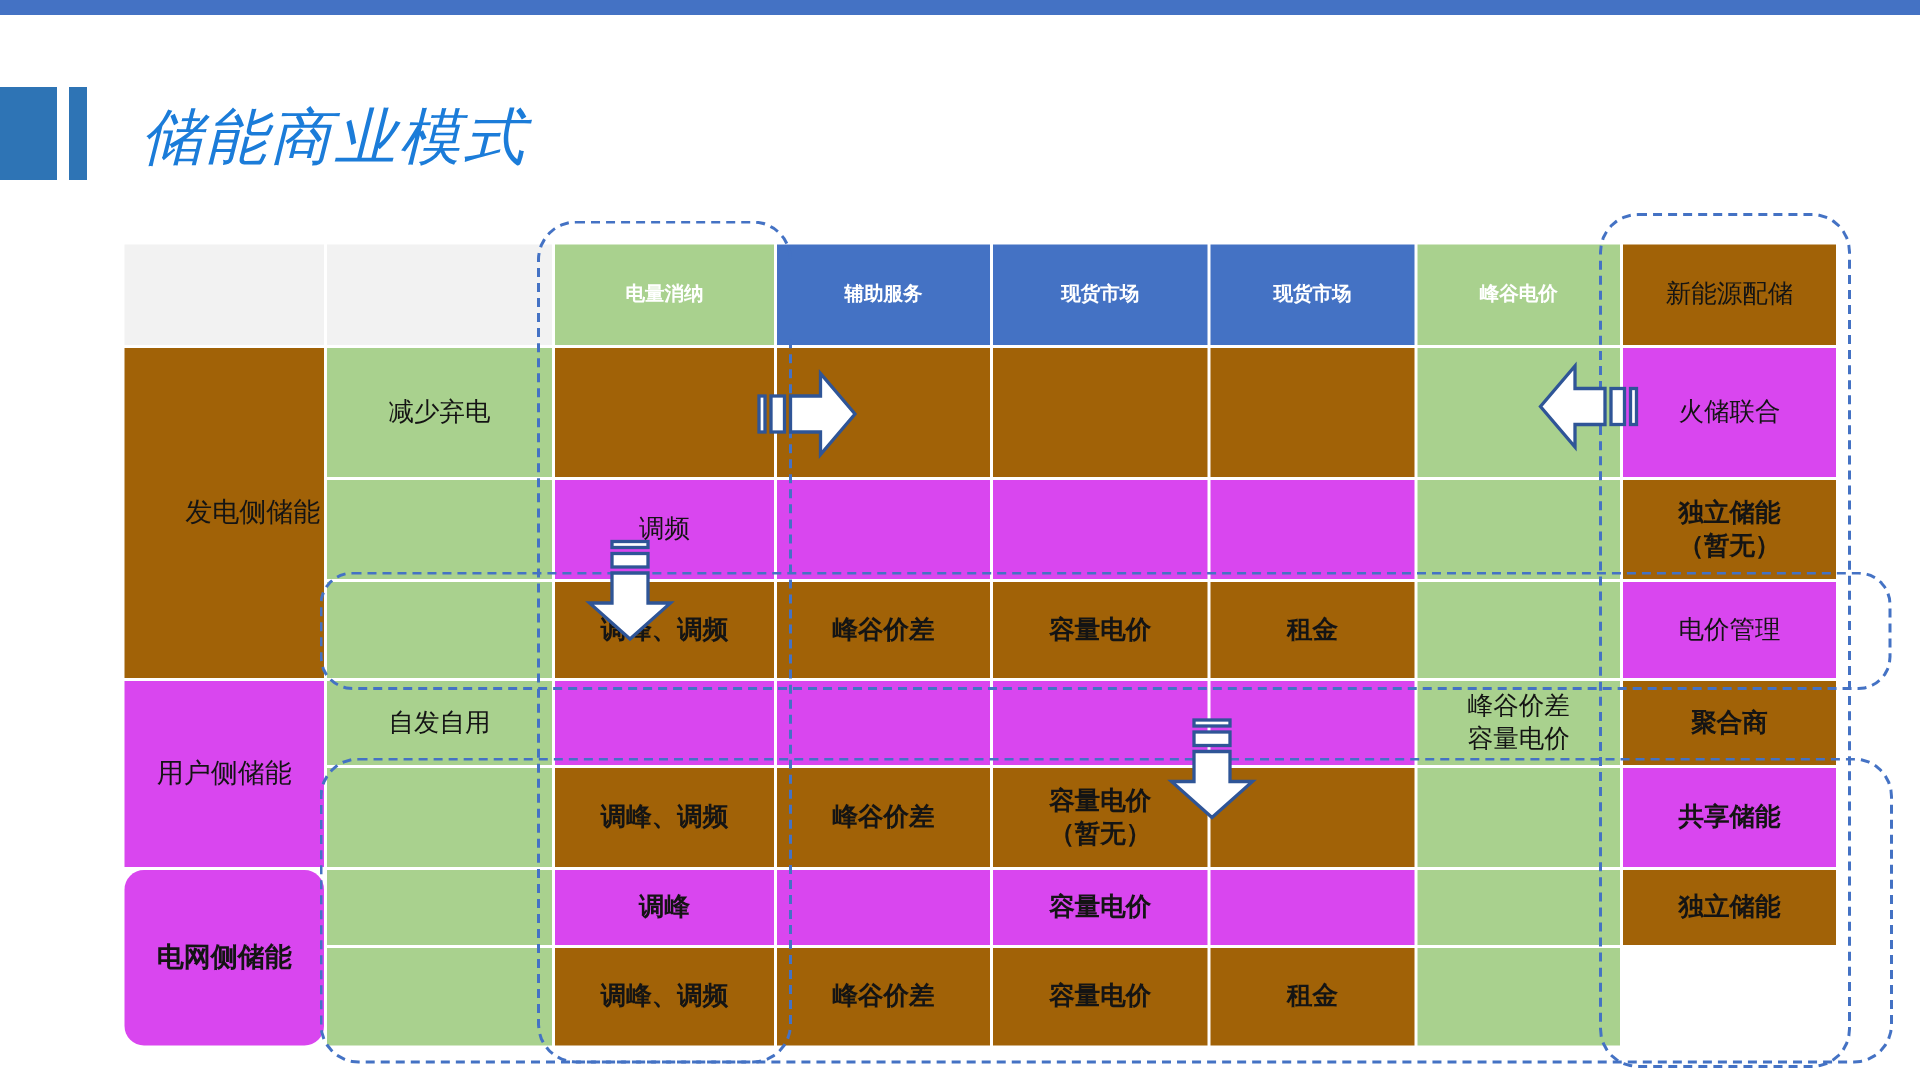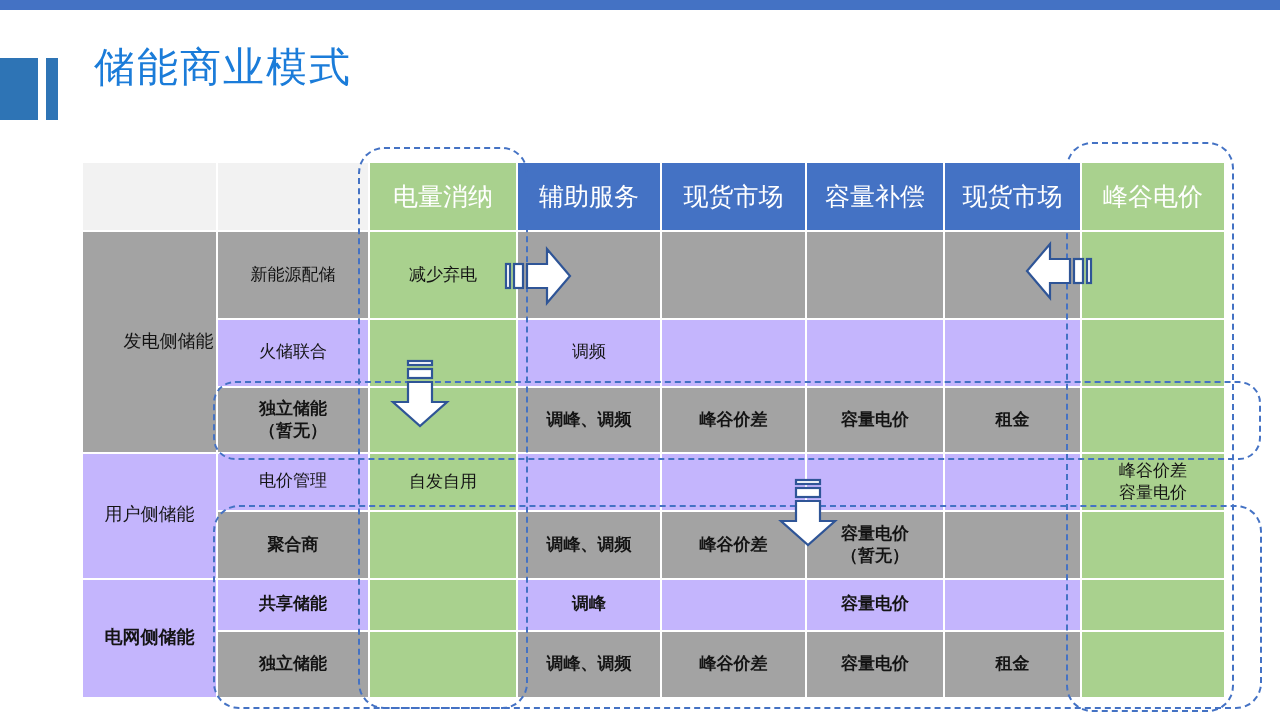--- a/index.html
+++ b/index.html
@@ -2,39 +2,39 @@
 <html><head>
 <meta charset="utf-8">
 <style>
   html,body{margin:0;padding:0;background:#fff;}
   body{font-family:"Liberation Sans","DejaVu Sans",sans-serif;}
   .slide{position:relative;width:1280px;height:720px;background:#ffffff;overflow:hidden;}
 
   .topbar{position:absolute;left:0;top:0;width:1280px;height:10px;background:#4472C4;}
   .sq-large{position:absolute;left:0;top:58px;width:38px;height:62px;background:#2E74B5;}
   .sq-small{position:absolute;left:46px;top:58px;width:12px;height:62px;background:#2E74B5;}
-  .page-title{position:absolute;left:94px;top:40px;font-size:41px;color:#1B7CD9;letter-spacing:2px;font-weight:500;}
+  .page-title{position:absolute;left:94px;top:64px;font-size:41px;color:#1B7CD9;letter-spacing:2px;font-weight:500;font-style:italic;}
 
   .tbl{position:absolute;left:83px;top:163px;display:grid;
        grid-template-columns:133px 150px 146px 142px 143px 136px 135px 142px;
        grid-template-rows:67px 86px 66px 64px 56px 66px 50px 65px;
        gap:2px;z-index:1;}
   .cell{display:flex;align-items:center;justify-content:center;text-align:center;
         font-size:17px;color:#141414;white-space:pre-line;line-height:1.3;}
-  .hdr{font-size:25px;font-weight:400;color:#ffffff;}
+  .hdr{font-size:13px;font-weight:700;color:#ffffff;}
   .group{font-size:18px;}
   .gray{background:#F2F2F2;}
   .blue{background:#4472C4;}
   .green{background:#A9D18E;}
-  .dark{background:#a3a3a3;}
-  .light{background:#c4b5fd;font-family:Liberation Mono, monospace;}
+  .dark{background:#a16207;}
+  .light{background:#d946ef;}
   .bold{font-weight:700;}
   .g1{grid-column:1;grid-row:2 / span 3;padding-left:38px;}
   .g2{grid-column:1;grid-row:5 / span 2;}
-  .g3{grid-column:1;grid-row:7 / span 2;}
+  .g3{grid-column:1;grid-row:7 / span 2;border-radius:13px;}
 
   .dash{position:absolute;border:2px dashed #4472C4;background:transparent;z-index:2;pointer-events:none;}
   .dash-col-consumption{left:358px;top:147px;width:166px;height:558px;border-radius:26px;}
   .dash-col-peakvalley{left:1066px;top:142px;width:164px;height:566px;border-radius:26px;}
   .dash-row-independent{left:213px;top:381px;width:1044px;height:75px;border-radius:22px;}
   .dash-rows-bottom{left:213px;top:505px;width:1045px;height:200px;border-radius:26px;}
 
   .arrow{position:absolute;z-index:3;}
   .arrow svg{display:block;}
   .a-right{left:504px;top:245px;}
@@ -51,21 +51,20 @@
   <div class="sq-small"></div>
   <div class="page-title">储能商业模式</div>
 
   <div class="tbl">
 
     <div class="cell gray"></div>
     <div class="cell gray"></div>
     <div class="cell green hdr">电量消纳</div>
     <div class="cell blue hdr">辅助服务</div>
     <div class="cell blue hdr">现货市场</div>
-    <div class="cell blue hdr">容量补偿</div>
     <div class="cell blue hdr">现货市场</div>
     <div class="cell green hdr">峰谷电价</div>
 
     <div class="cell dark group g1">发电侧储能</div>
 
     <div class="cell dark">新能源配储</div>
     <div class="cell green">减少弃电</div>
     <div class="cell dark"></div>
     <div class="cell dark"></div>
     <div class="cell dark"></div>

